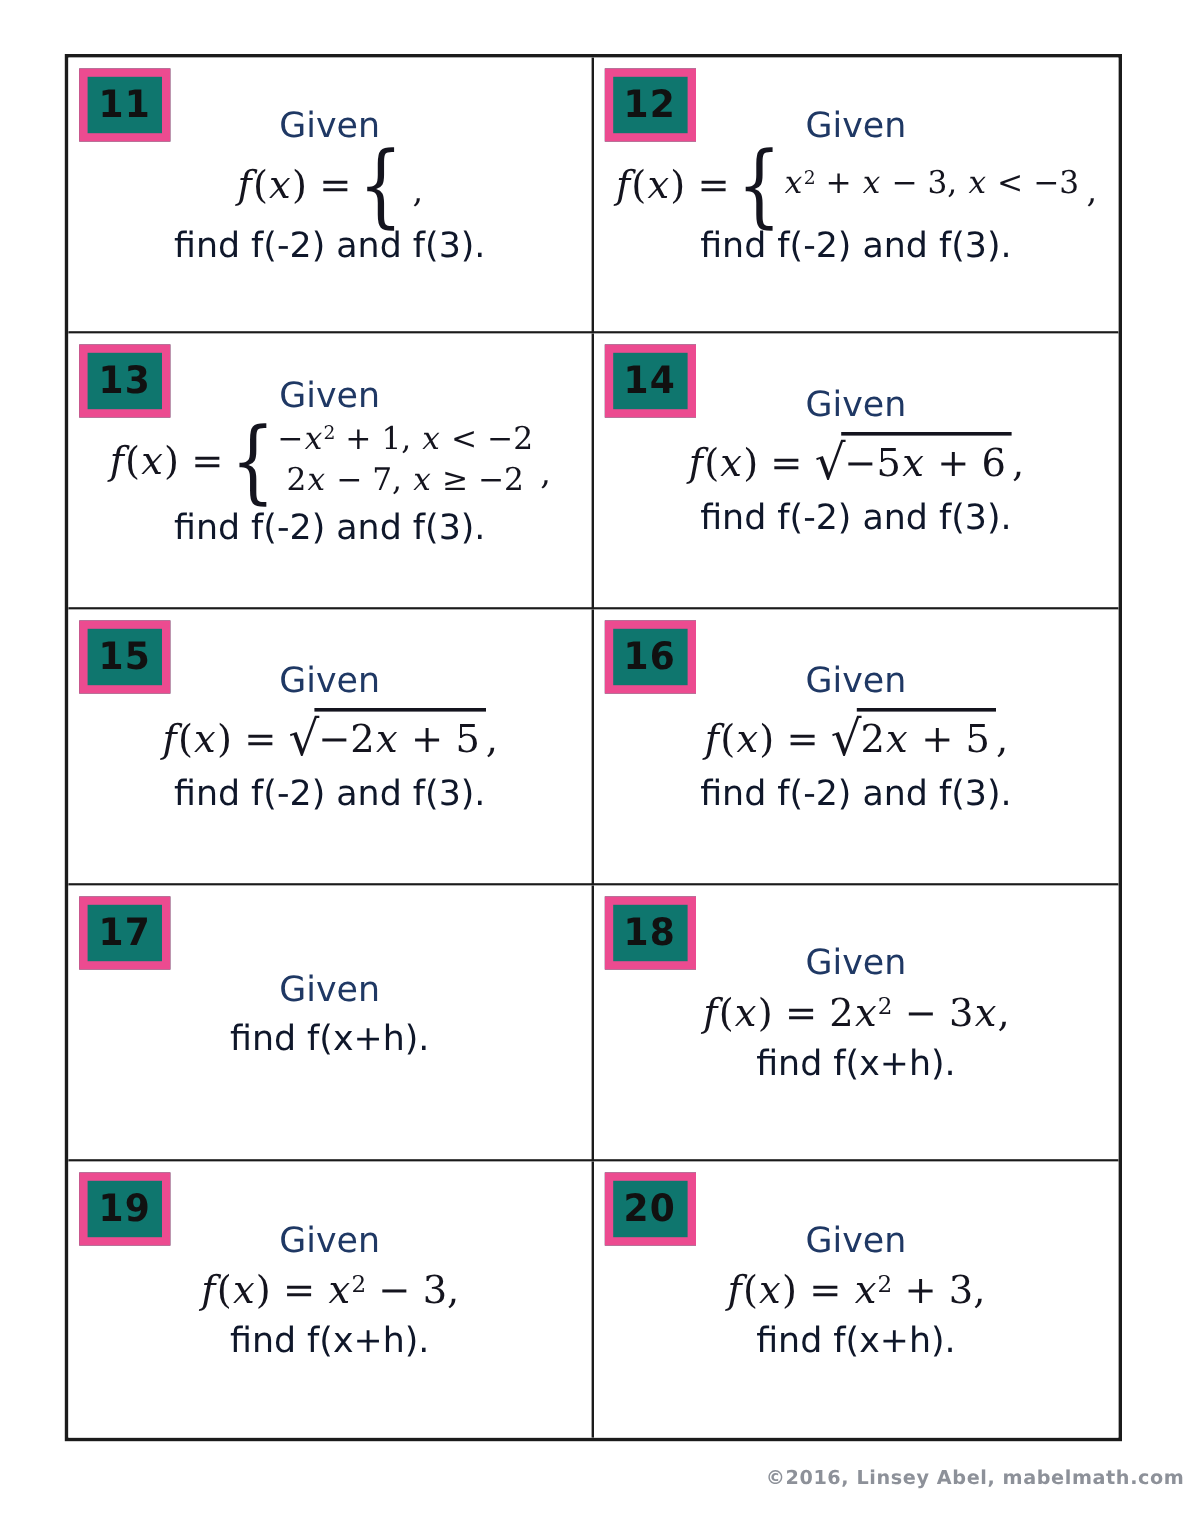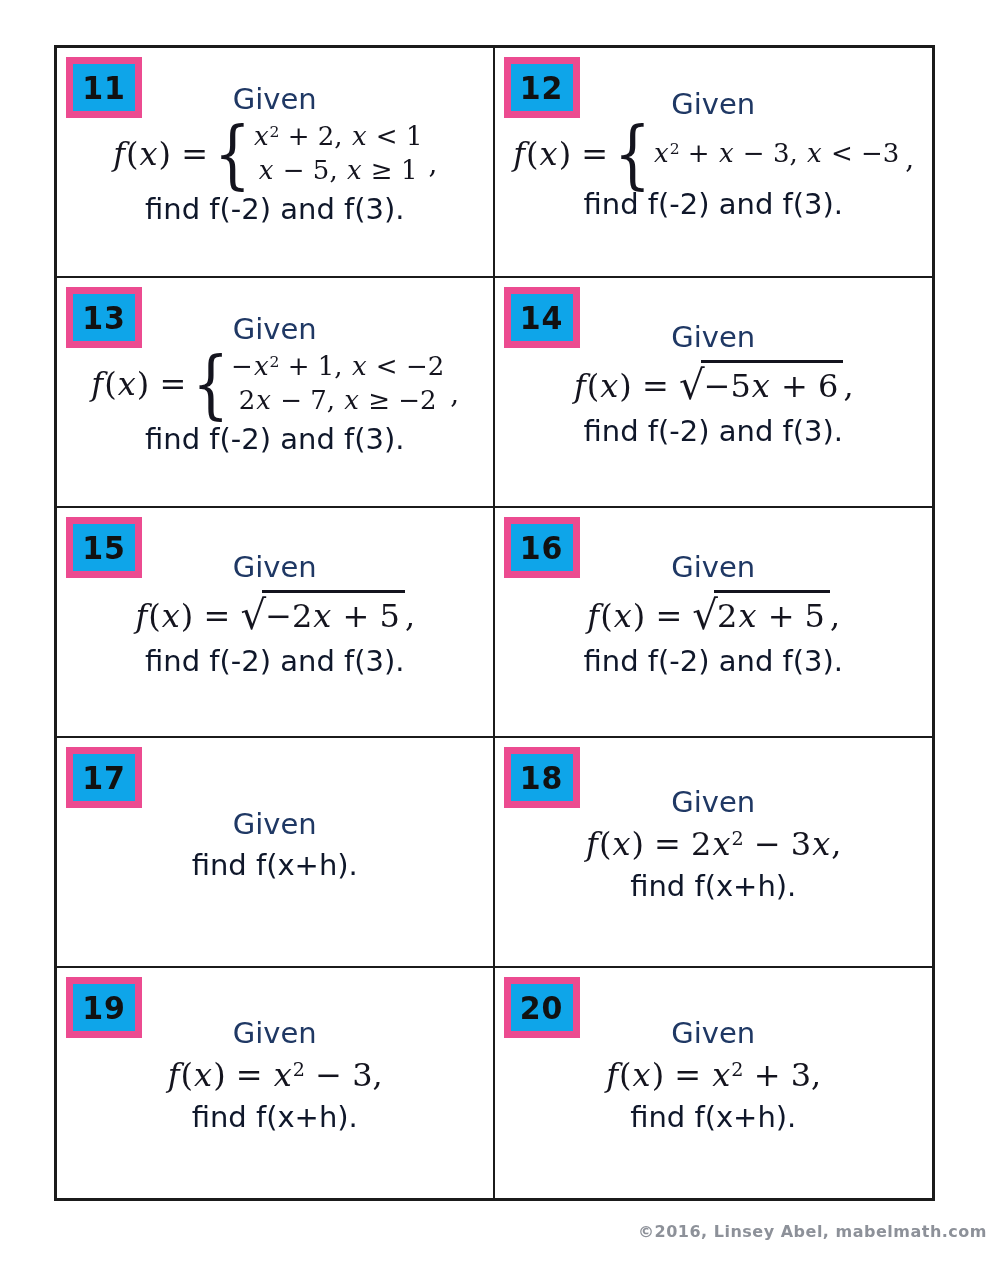--- a/index.html
+++ b/index.html
@@ -18,21 +18,21 @@
   .cell {
     position:relative; background:#ffffff;
     border-right:2px solid #1b1b1b; border-bottom:2px solid #1b1b1b;
   }
   .cell:nth-child(2n) { border-right:none; }
   .cell:nth-child(9), .cell:nth-child(10) { border-bottom:none; }
 
   .badge {
     position:absolute; left:9px; top:9px;
     width:76px; height:61px;
-    border:7px solid #ec4b90; background:#0ea5e9;
+    border:7px solid #ec4b90; background:#0f766e;
     display:flex; align-items:center; justify-content:center;
   }
   .badge-num {
     font-size:30px; font-weight:bold; color:#111111;
     letter-spacing:1px; transform:scaleY(1.05);
   }
 
   .content {
     height:100%; display:flex; flex-direction:column;
     align-items:center; justify-content:center;
@@ -78,24 +78,20 @@
   <div class="grid">
       <div class="cell">
     <div class="badge">
       <span class="badge-num">11</span>
     </div>
     <div class="content">
       <div class="given">Given</div>
       <div class="formula pw">
             <span class="lhs"><i>f</i>(<i>x</i>) =</span>
             <span class="brace">{</span>
-            <span class="cases">
-              <span class="case-line"><i>x</i><sup>2</sup> + 2, <i>x</i> &lt; 1</span>
-              <span class="case-line"><i>x</i> − 5, <i>x</i> ≥ 1</span>
-            </span>
             <span class="pw-comma">,</span>
           </div>
       <div class="find">find f(-2) and f(3).</div>
     </div>
   </div>
       <div class="cell">
     <div class="badge">
       <span class="badge-num">12</span>
     </div>
     <div class="content">

